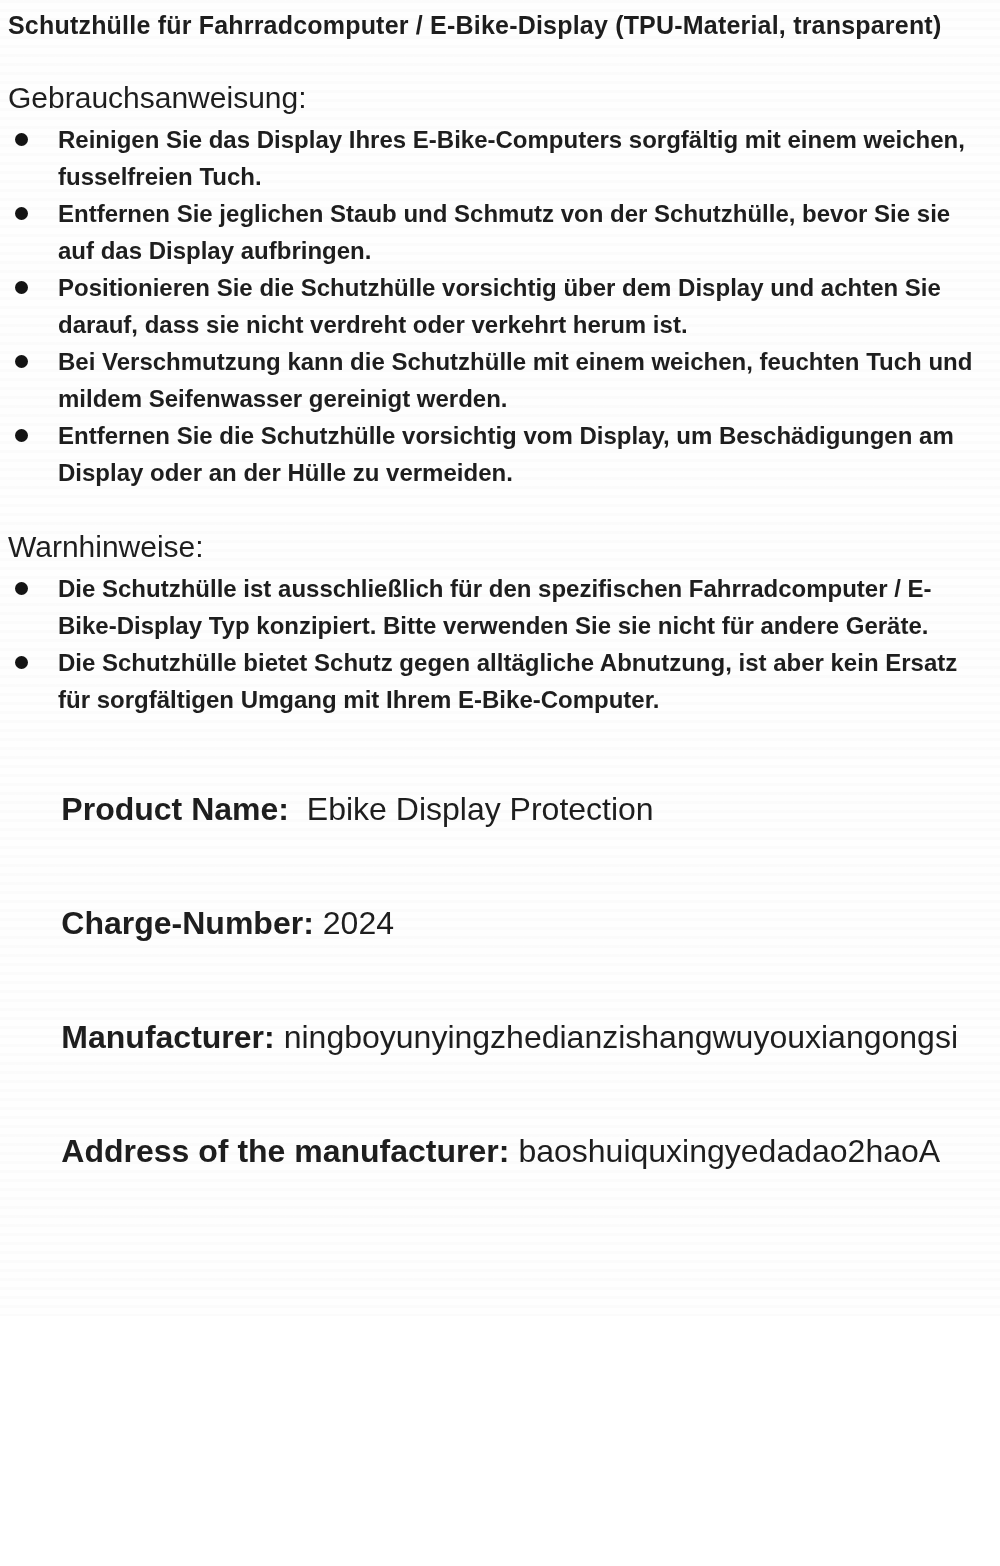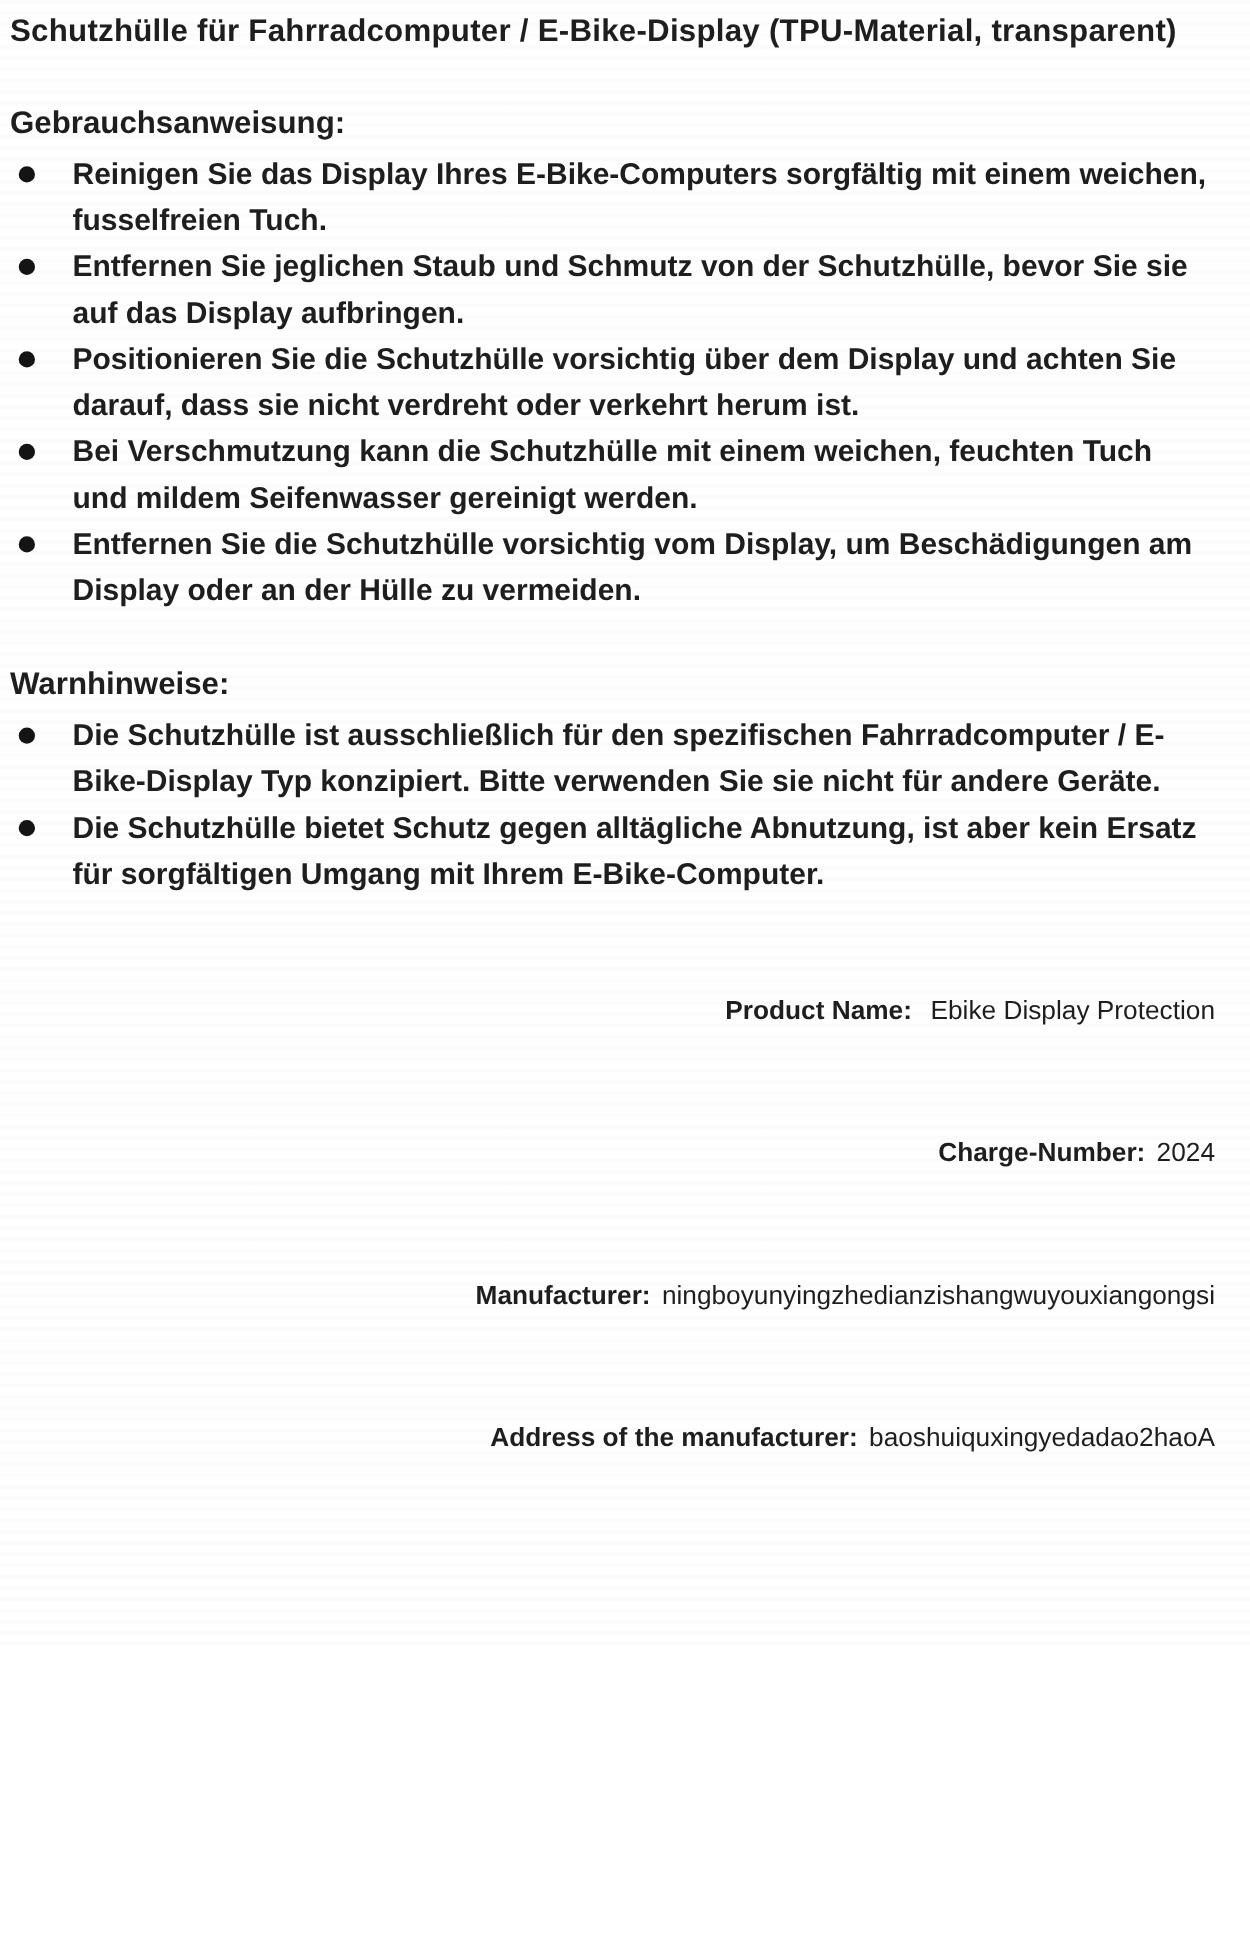--- a/index.html
+++ b/index.html
@@ -4,39 +4,39 @@
 <style>
   * { margin: 0; padding: 0; box-sizing: border-box; }
   html, body { background: #ffffff; }
   body { font-family: "Liberation Sans", sans-serif; color: #1e1e1e; }
 
   .page {
     position: relative;
     width: 1000px;
     height: 1316px;
     margin: 0 auto;
-    padding: 8px 28px 0 8px;
+    padding: 8px 15px 0 8px;
     overflow: hidden;
     background:
       repeating-linear-gradient(180deg,
         rgba(0,0,0,0.012) 0px, rgba(0,0,0,0.012) 3px,
         rgba(255,255,255,0) 3px, rgba(255,255,255,0) 9px),
       #fefefe;
   }
 
   .doc-title {
     font-size: 25px;
     font-weight: bold;
     line-height: 34px;
     letter-spacing: 0.2px;
   }
 
   .section-heading {
-    font-size: 25px;
-    font-weight: bold;
+    font-size: 30px;
+    font-weight: normal;
     line-height: 32px;
     margin: 40px 0 7px 0;
   }
 
   .bullet { display: flex; align-items: flex-start; }
   .dot {
     flex: 0 0 13px;
     width: 13px; height: 13px;
     border-radius: 50%;
     background: #141414;
@@ -44,21 +44,21 @@
   }
   .bullet-text {
     flex: 1;
     font-size: 24px;
     line-height: 37px;
     text-align: left;
     font-weight: bold;
   }
 
   .product-block { margin-top: 34px; }
-  .info-line { font-size: 21px; line-height: 38px; white-space: pre-wrap; text-align: right; }
+  .info-line { font-size: 32px; line-height: 38px; white-space: pre-wrap; }
   .info-label { font-weight: bold; }
   .info-value { margin-left: 9px; }
 </style>
 </head>
 <body>
 
 <div class="page">
 
   <h1 class="doc-title">Schutzhülle für Fahrradcomputer / E-Bike-Display (TPU-Material, transparent)</h1>
 

